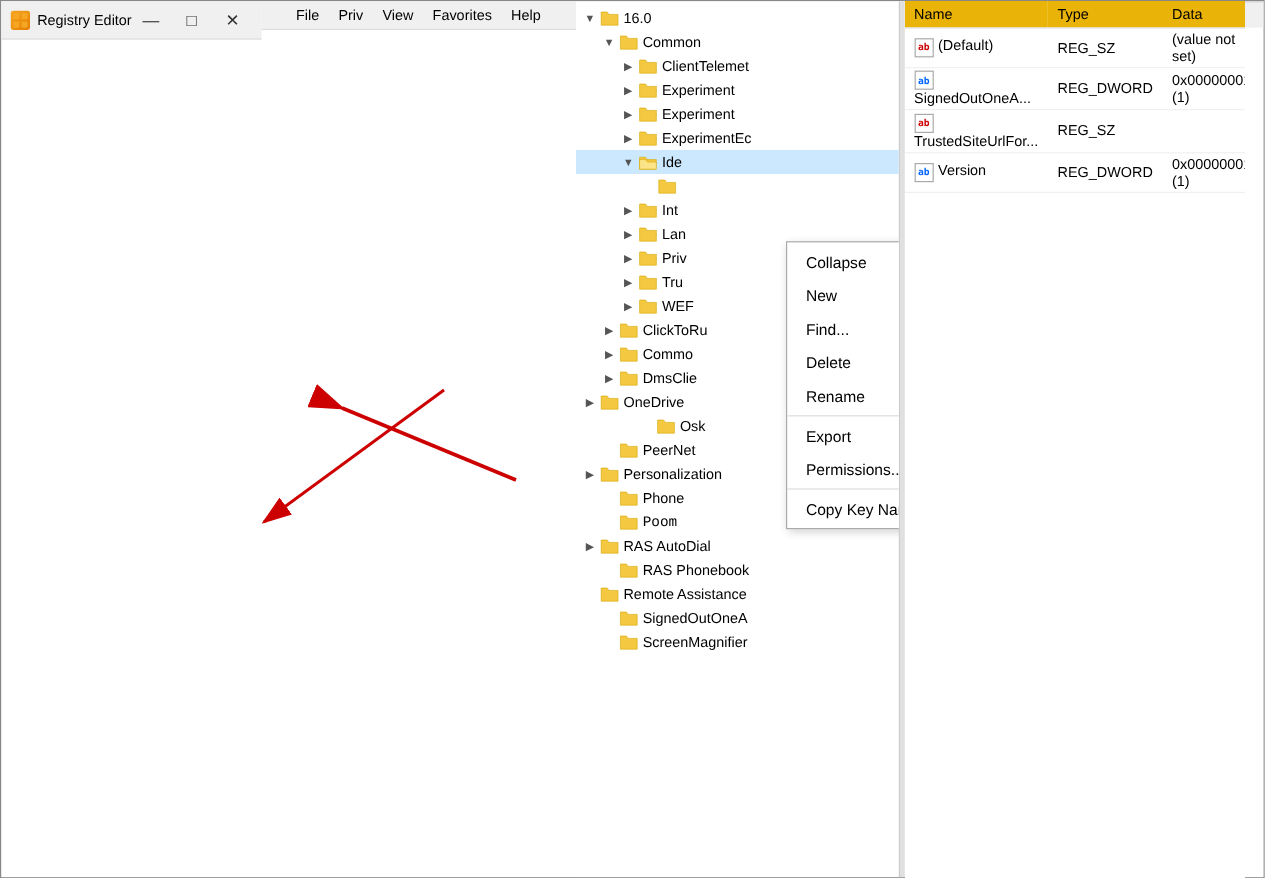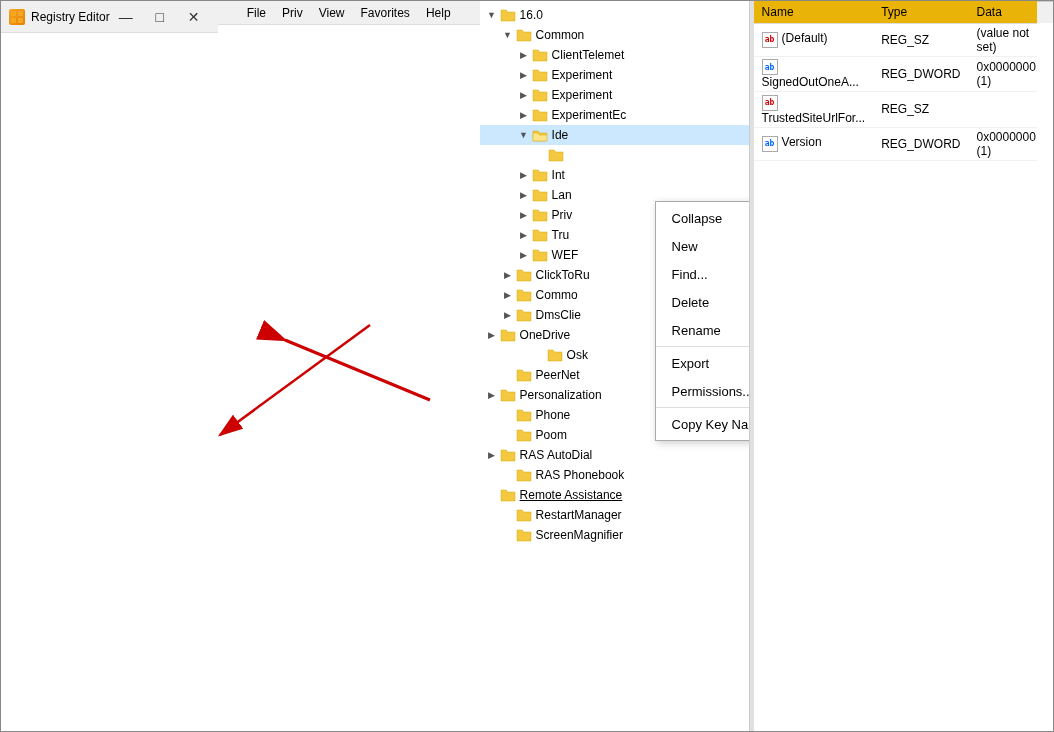--- a/index.html
+++ b/index.html
@@ -478,21 +478,21 @@
         <span class="tree-expand" style="visibility:hidden;">▶</span>
         <span class="folder-icon">
           <svg viewBox="0 0 16 16">
               <path d="M1 3h5l1.5 2H15v9H1z" fill="#f5c842" stroke="#d4a800" stroke-width="0.5"></path>
             </svg>
         </span>
         <span class="tree-label">Phone</span>
       </div>
 
 
-      <div class="tree-item" style="padding-left: 20px;">
+      <div class="tree-item" style="padding-left: 20px; font-family: Liberation Mono, monospace;">
         <span class="tree-expand" style="visibility:hidden;">▶</span>
         <span class="folder-icon">
           <svg viewBox="0 0 16 16">
               <path d="M1 3h5l1.5 2H15v9H1z" fill="#f5c842" stroke="#d4a800" stroke-width="0.5"></path>
             </svg>
         </span>
         <span class="tree-label">Poom</span>
       </div>
 
       <div class="tree-item" style="padding-left: 4px;">
@@ -508,38 +508,38 @@
       <div class="tree-item" style="padding-left: 20px;">
         <span class="tree-expand" style="visibility:hidden;">▶</span>
         <span class="folder-icon">
           <svg viewBox="0 0 16 16">
               <path d="M1 3h5l1.5 2H15v9H1z" fill="#f5c842" stroke="#d4a800" stroke-width="0.5"></path>
             </svg>
         </span>
         <span class="tree-label">RAS Phonebook</span>
       </div>
 
-      <div class="tree-item" style=" text-decoration: underline;">
+      <div class="tree-item" style="">
         <span class="tree-expand" style="visibility:hidden;">▶</span>
         <span class="folder-icon">
           <svg viewBox="0 0 16 16">
               <path d="M1 3h5l1.5 2H15v9H1z" fill="#f5c842" stroke="#d4a800" stroke-width="0.5"></path>
             </svg>
         </span>
         <span class="tree-label">Remote Assistance</span>
       </div>
 
       <div class="tree-item" style="padding-left: 20px;">
         <span class="tree-expand" style="visibility:hidden;">▶</span>
         <span class="folder-icon">
           <svg viewBox="0 0 16 16">
               <path d="M1 3h5l1.5 2H15v9H1z" fill="#f5c842" stroke="#d4a800" stroke-width="0.5"></path>
             </svg>
         </span>
-        <span class="tree-label">RestartManager</span>
+        <span class="tree-label">SignedOutOneA</span>
       </div>
 
       <div class="tree-item" style="padding-left: 20px;">
         <span class="tree-expand" style="visibility:hidden;">▶</span>
         <span class="folder-icon">
           <svg viewBox="0 0 16 16">
               <path d="M1 3h5l1.5 2H15v9H1z" fill="#f5c842" stroke="#d4a800" stroke-width="0.5"></path>
             </svg>
         </span>
         <span class="tree-label">ScreenMagnifier</span>

